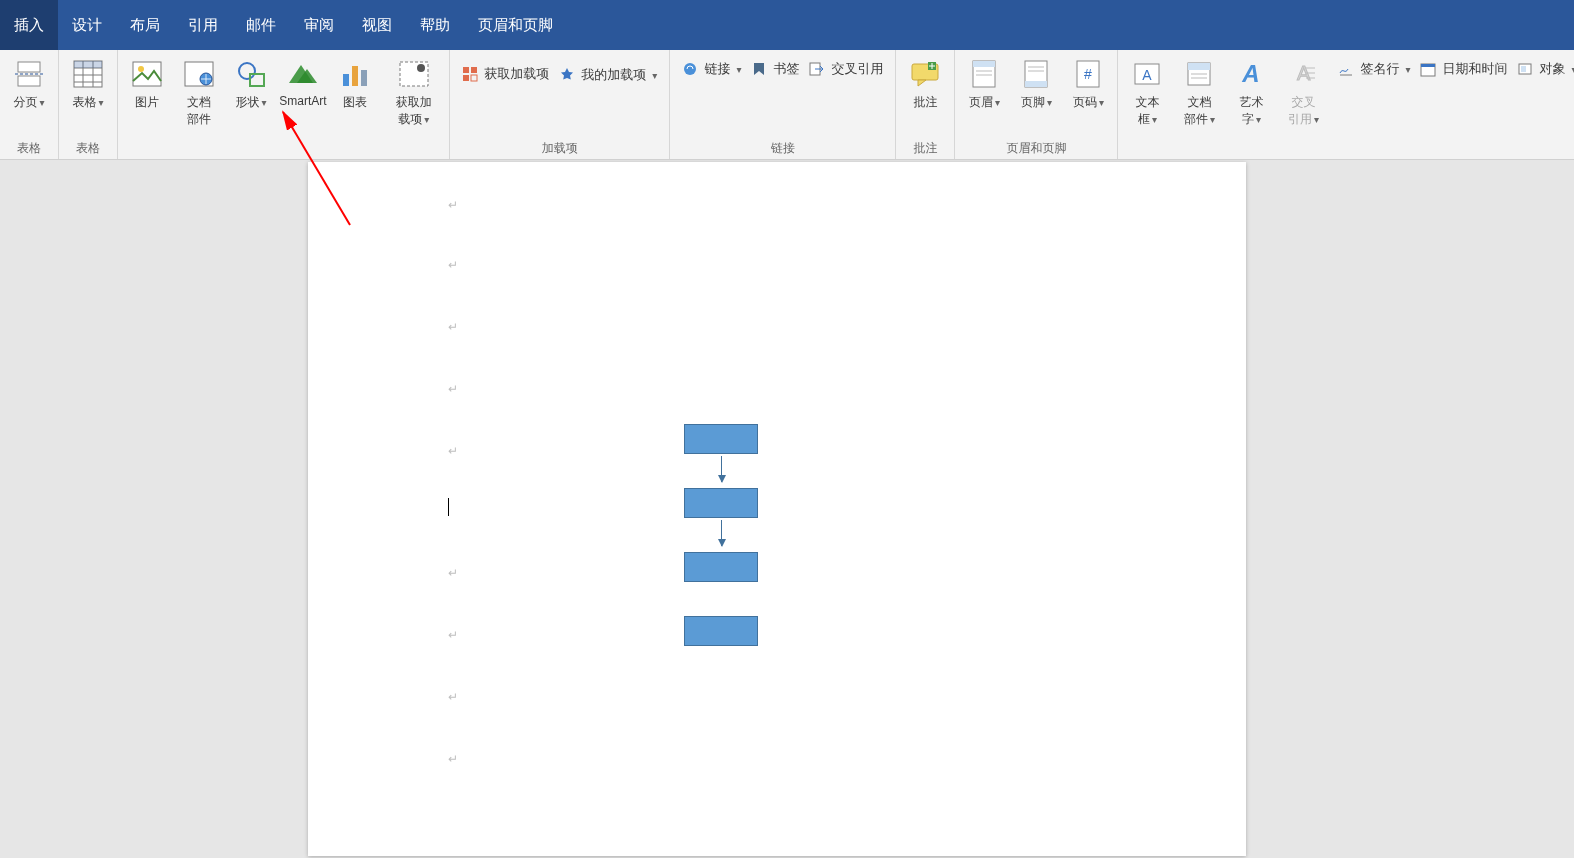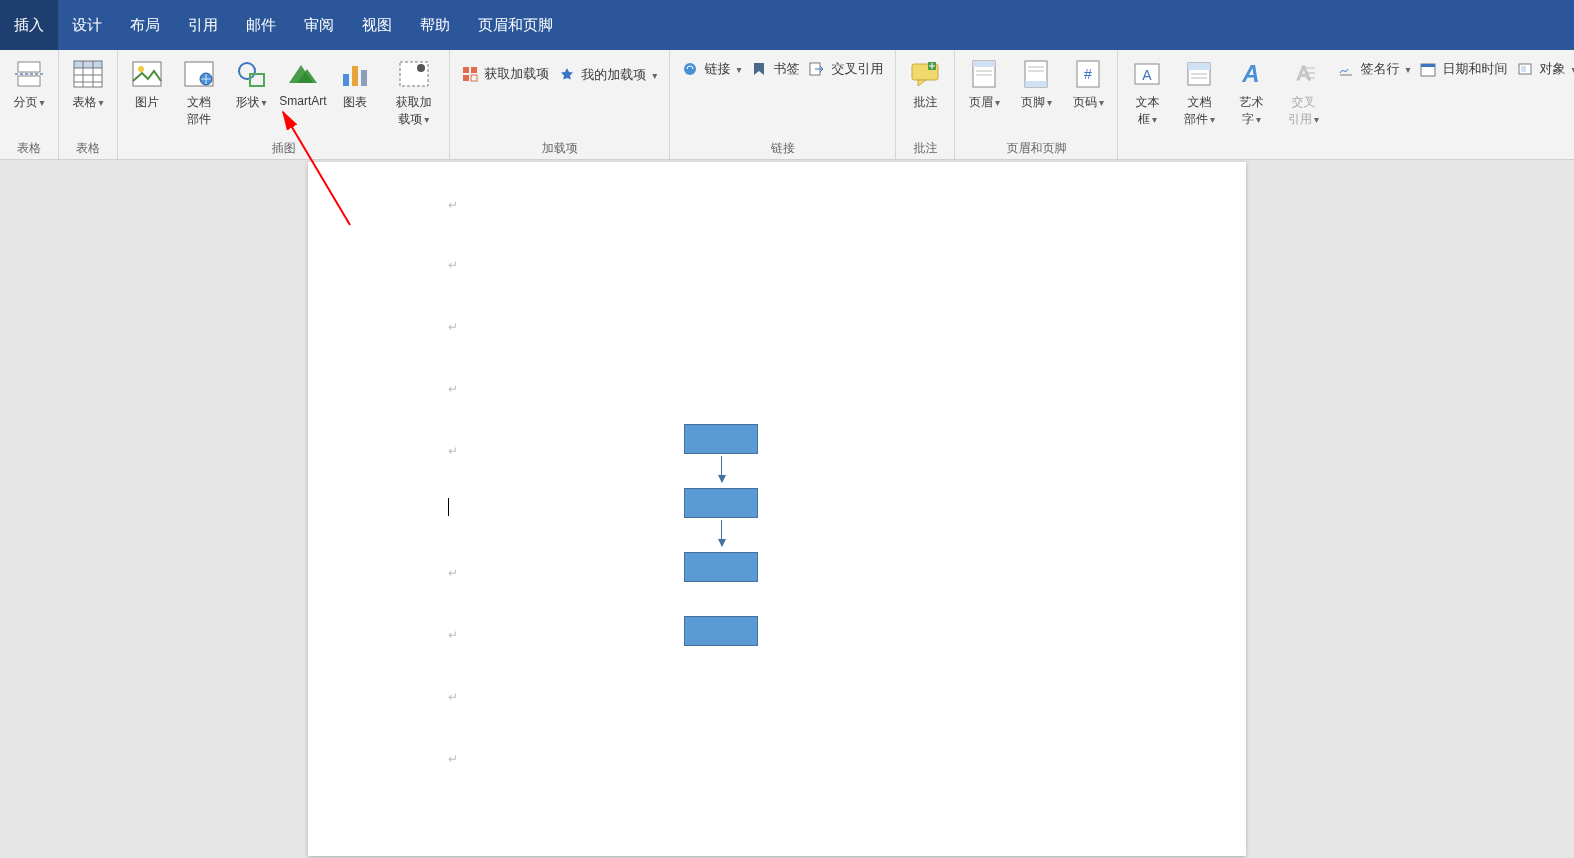--- a/index.html
+++ b/index.html
@@ -276,21 +276,20 @@
         <span class="ico">
           <svg width="30" height="26">
               <rect x="1" y="1" width="28" height="24" fill="#fff" stroke="#7a7a7a" stroke-dasharray="3 2"></rect>
               <circle cx="22" cy="7" r="4" fill="#555"></circle>
               <rect x="19" y="4" width="6" height="3" fill="#555"></rect>
             </svg>
         </span>
         <span class="caret">获取加载项</span>
       </div>
     </div>
-    <div class="group-label">插图</div>
   </div>
 
   <div class="group">
     <div class="group-body">
       <div class="btn-stack" style="padding-top:6px;">
         <div class="btn-row">
           <span class="mini-ico">
             <svg width="16" height="16">
                 <rect x="1" y="1" width="6" height="6" fill="#e06c4c"></rect>
                 <rect x="9" y="1" width="6" height="6" fill="#e06c4c"></rect>

